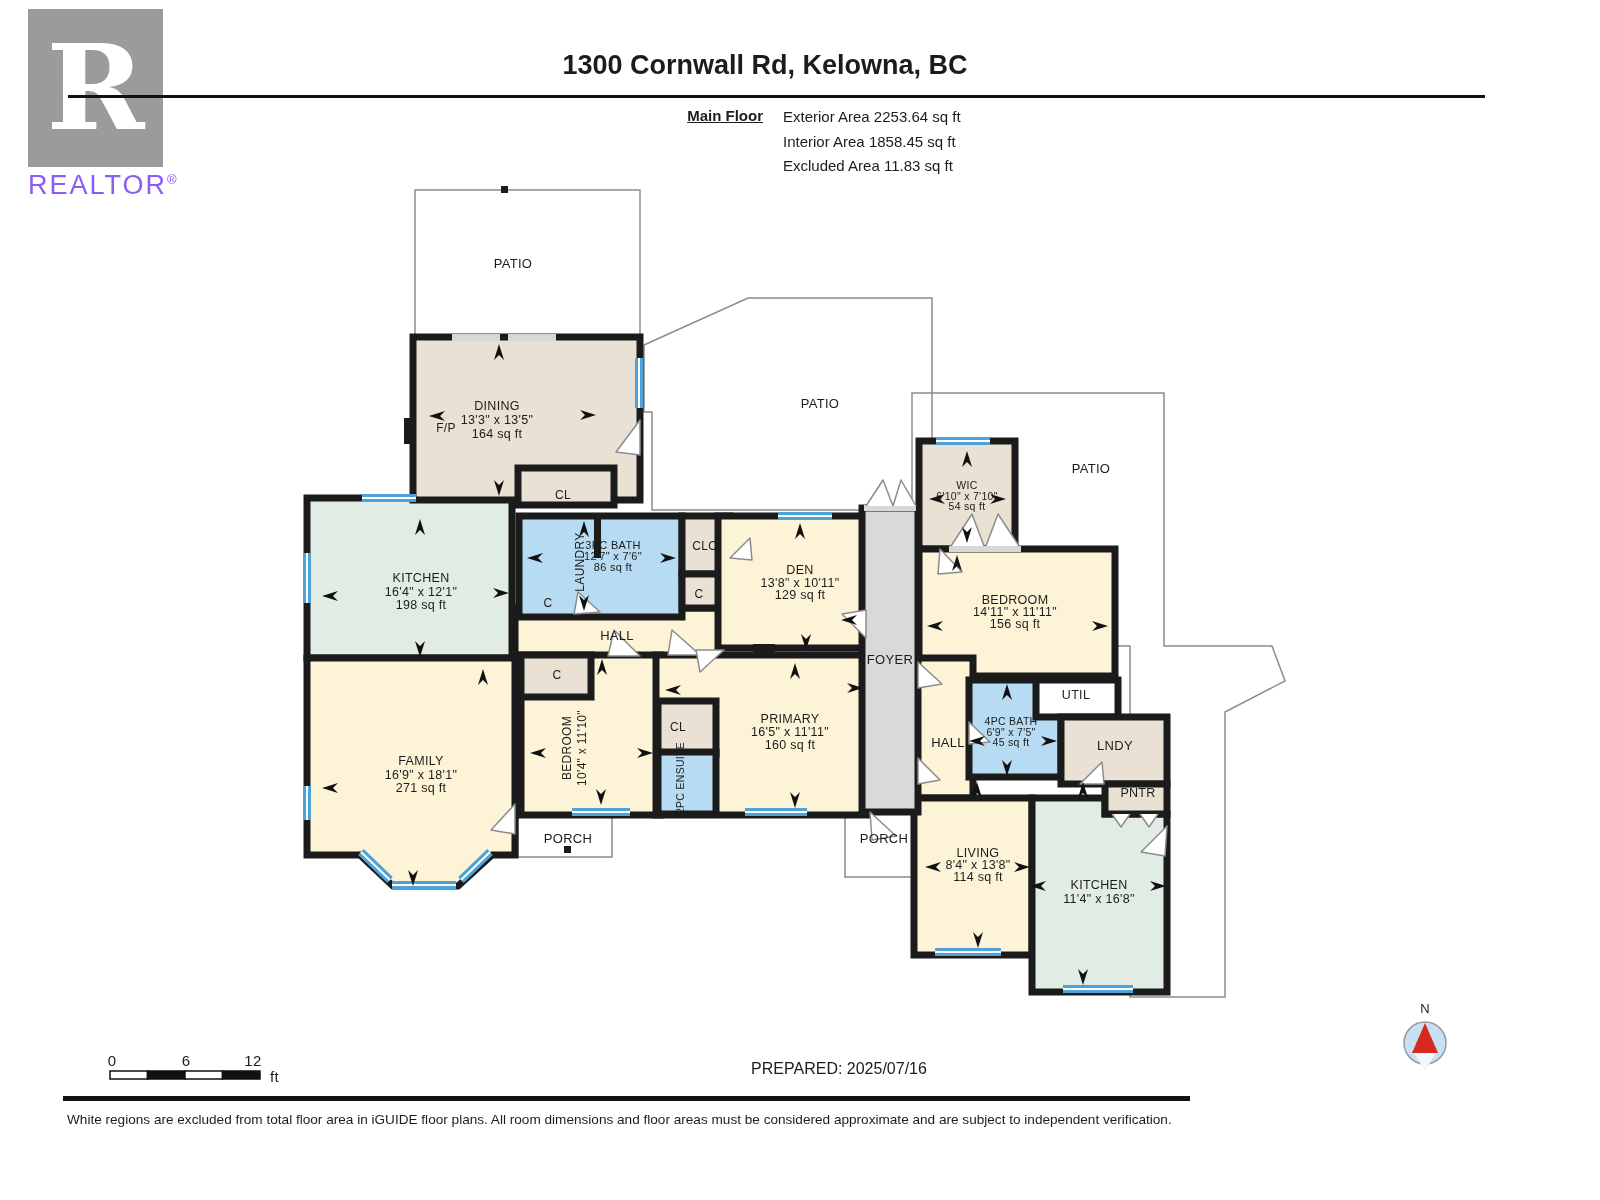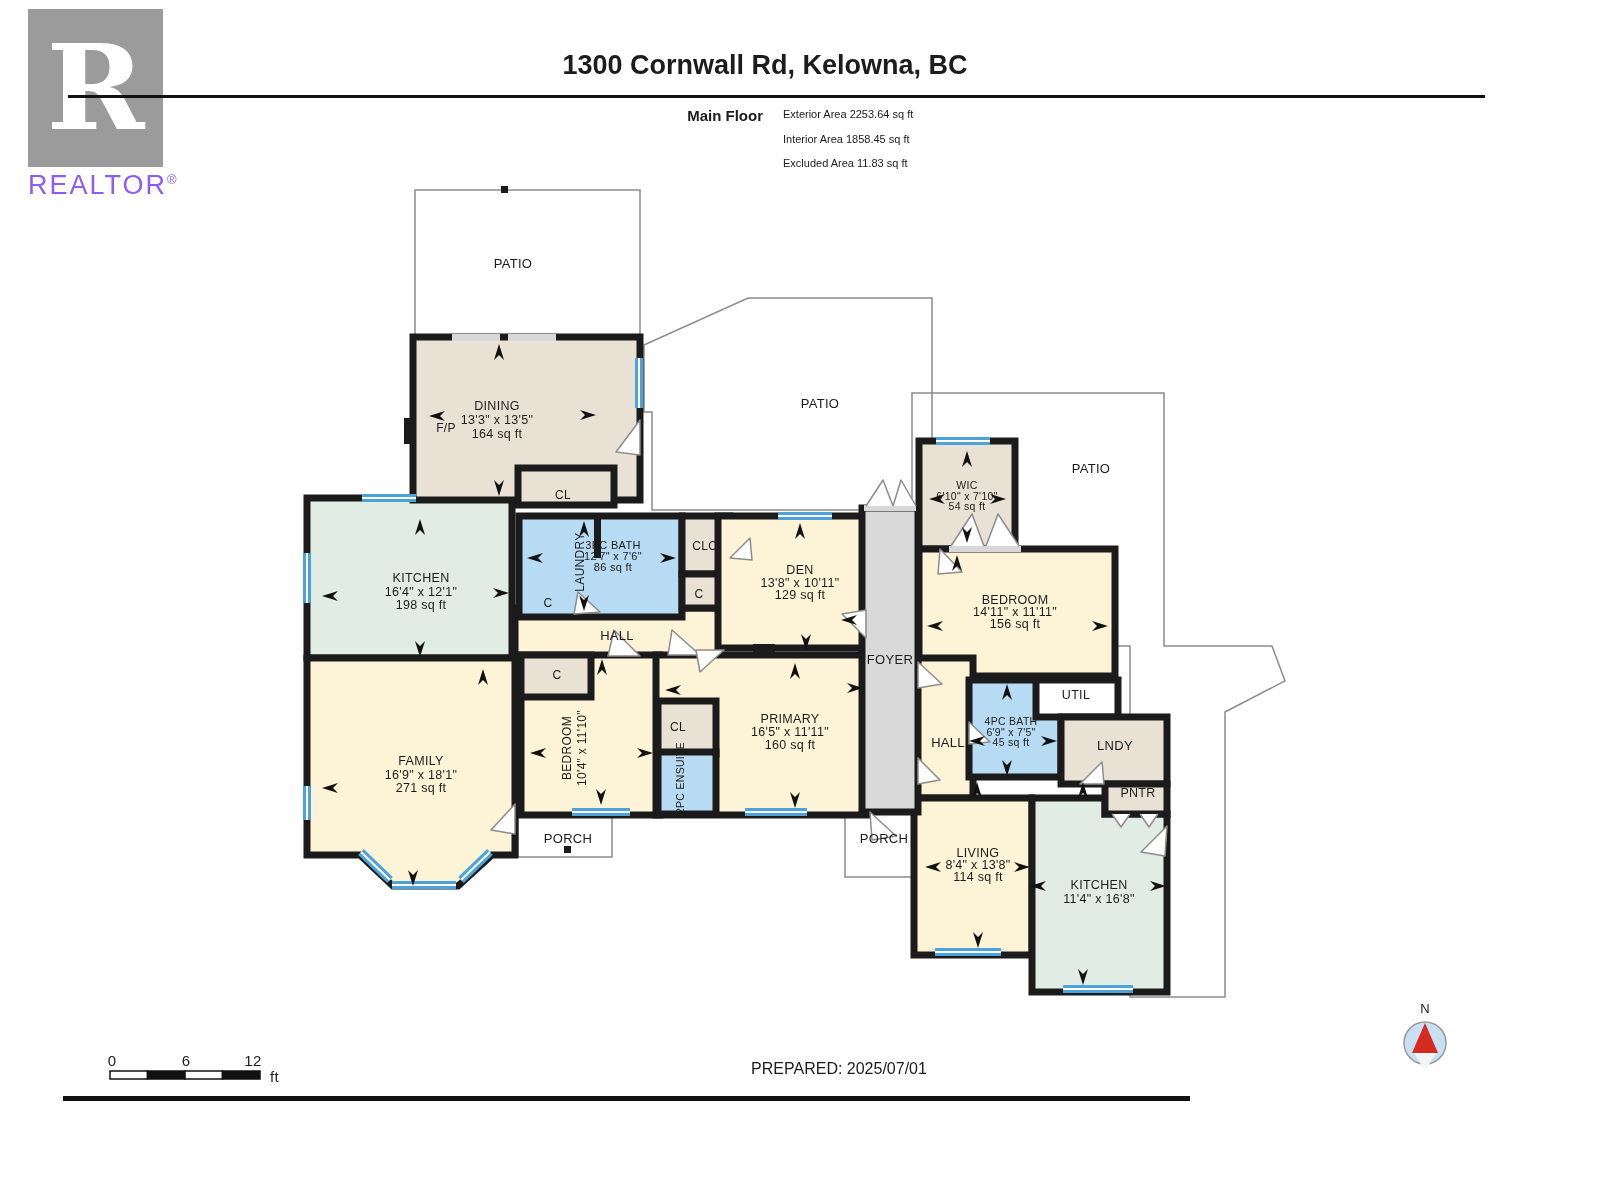--- a/index.html
+++ b/index.html
@@ -7,22 +7,22 @@
         font-family:"Liberation Sans",sans-serif;color:#1c1c1c;}
   .abs{position:absolute;}
   
   .logo-box{left:28px;top:9px;width:135px;height:158px;background:#9b9b9b;
             display:flex;align-items:center;justify-content:center;z-index:1;}
   .logo-r{font-family:"DejaVu Serif",serif;font-weight:bold;font-size:118px;color:#fff;line-height:1;}
   .logo-word{left:28px;top:170px;font-size:27px;color:#8b5cf6;letter-spacing:2px;z-index:1;}
   .logo-word sup{font-size:13px;}
   .title{left:365px;top:50px;width:800px;text-align:center;font-size:27px;font-weight:bold;z-index:2;}
   .hline{left:68px;top:95px;width:1417px;height:3px;background:#111;z-index:2;}
-  .floor-label{left:563px;top:107px;width:200px;text-align:right;font-size:15px;font-weight:bold;}
-  .area-line{left:783px;font-size:11px;}
+  .floor-label{left:563px;top:107px;width:200px;text-align:right;font-size:15px;font-weight:bold;text-decoration:underline;}
+  .area-line{left:783px;font-size:15px;}
   
   .prepared{left:719px;top:1060px;width:240px;text-align:center;font-size:16px;}
   .fline{left:63px;top:1096px;width:1127px;height:5px;background:#111;}
   .fnote{left:67px;top:1112px;font-size:13.6px;white-space:nowrap;}
   
   svg{position:absolute;left:0;top:0;}
   .out{fill:#ffffff;stroke:#8c8c8c;stroke-width:1.5;}
   .room{stroke:#1b1b1b;stroke-width:7;stroke-linejoin:miter;}
   .tan{fill:#e9e1d4}.cream{fill:#fdf3d6}.mint{fill:#e1ece4}
   .blue{fill:#b7dbf3}.white{fill:#ffffff}.grey{fill:#d9d9d9}
@@ -272,15 +272,16 @@
         <polygon points="1083,782 1078,798 1083,793 1088,798" class="arrow"></polygon>
         <polygon points="925,867 941,862 936,867 941,872" class="arrow"></polygon>
         <polygon points="1030,867 1014,862 1019,867 1014,872" class="arrow"></polygon>
         <polygon points="978,948 973,932 978,937 983,932" class="arrow"></polygon>
         <polygon points="1030,886 1046,881 1041,886 1046,891" class="arrow"></polygon>
         <polygon points="1166,886 1150,881 1155,886 1150,891" class="arrow"></polygon>
         <polygon points="1083,985 1078,969 1083,974 1088,969" class="arrow"></polygon>
       </g>
   </svg>
 
-  <div class="abs prepared">PREPARED: 2025/07/01</div>
+  <div class="abs prepared">PREPARED: 2025/07/16</div>
   <div class="abs fline"></div>
+  <div class="abs fnote">White regions are excluded from total floor area in iGUIDE floor plans. All room dimensions and floor areas must be considered approximate and are subject to independent verification.</div>
 </div>
 
 </body></html>

